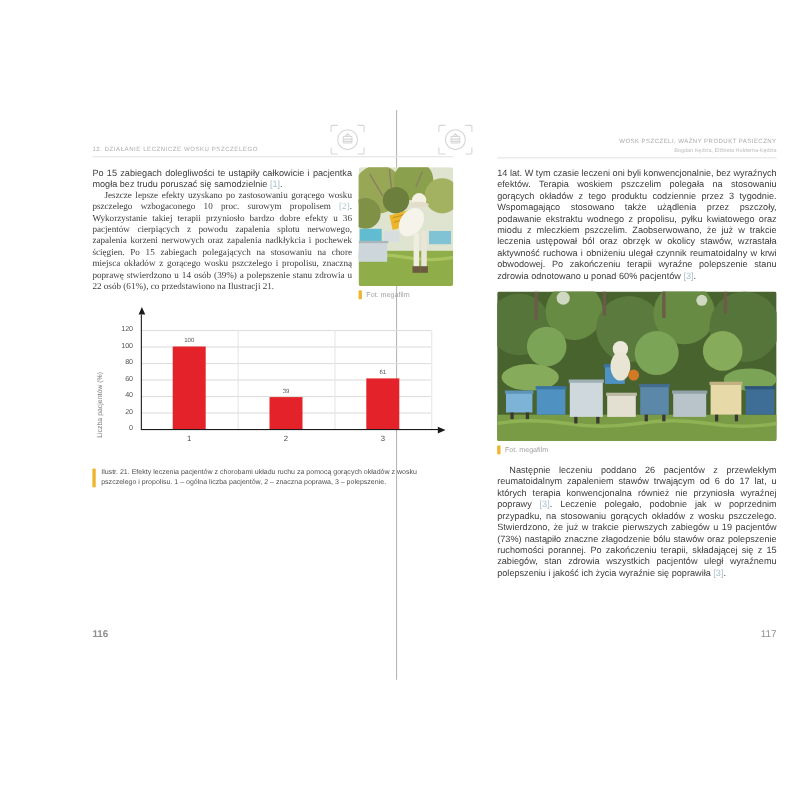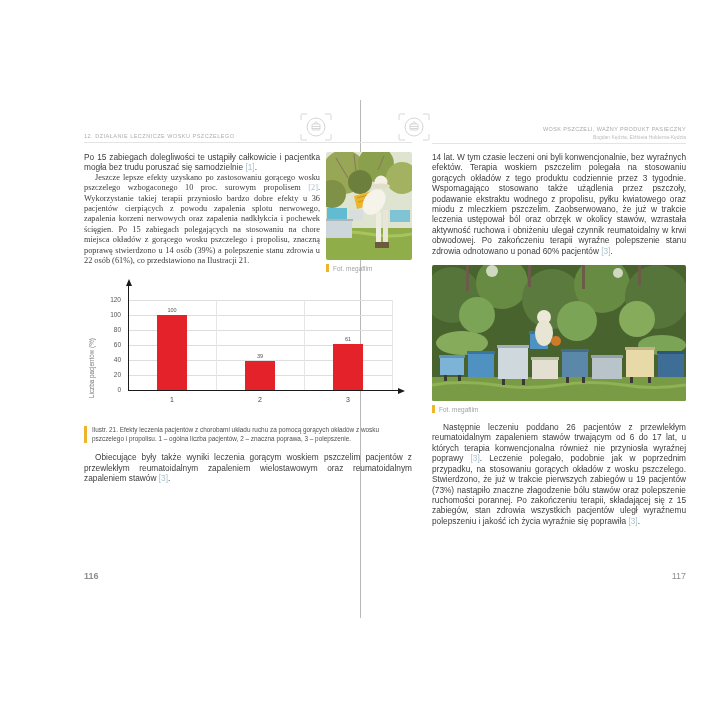--- a/index.html
+++ b/index.html
@@ -2,21 +2,21 @@
 <html><head>
 <meta charset="utf-8">
 <style>
   html,body{margin:0;padding:0;background:#ffffff;}
   .spread{position:relative;width:720px;height:720px;background:#fff;overflow:hidden;
           font-family:"Liberation Sans",sans-serif;color:#3c3c3c;}
   .gutter{position:absolute;left:360px;top:100px;width:1px;height:518px;background:#b8b8b8;}
   .stamp{position:absolute;width:34px;height:30px;}
   .page{position:absolute;}
   .page-left{left:40px;top:133px;width:328px;height:470px;margin-left:44px;}
-  .page-right{left:432px;top:126px;width:254px;height:480px;}
+  .page-right{left:452px;top:126px;width:254px;height:480px;}
   .runhead{font-size:5.5px;color:#aeaeae;letter-spacing:.5px;text-transform:uppercase;}
   .rh-title{font-size:5.5px;color:#a9a9a9;letter-spacing:.4px;text-align:right;text-transform:uppercase;}
   .rh-authors{font-size:5px;color:#bebebe;text-align:right;margin-top:2px;}
   .rule{height:1px;background:#e4e4e4;margin-top:3px;}
   .top-row{display:flex;gap:6px;margin-top:9px;}
   .textcol{margin:0;}
   .textcol-top{width:240px;}
   .para{margin:0;text-align:justify;font-size:8.3px;line-height:10.4px;color:#3c3c3c;}
   .textcol .para + .para{text-indent:11px;font-family:Liberation Serif, serif;}
   .indent-all .para{text-indent:11px;}
@@ -162,21 +162,20 @@
           <div class="arrow-right" style="left: 302px; top: 109.5px;"></div>
         </div>
     </div>
 
     <div class="figcap">
       <span class="ybar-tall"></span>
       <span class="figcap-text">Ilustr. 21. Efekty leczenia pacjentów z chorobami układu ruchu za pomocą gorących okładów z wosku pszczelego i propolisu. 1 – ogólna liczba pacjentów, 2 – znaczna poprawa, 3 – polepszenie.</span>
     </div>
 
     <div class="textcol bottom-text indent-all">
-        <p class="para"><span>Obiecujące były także wyniki leczenia gorącym woskiem pszczelim pacjentów z przewlekłym reumatoidalnym zapaleniem wielostawowym oraz reumatoidalnym zapaleniem stawów </span><span class="ref">[3]</span><span>.</span></p>
       </div>
 
     <div class="pageno pageno-left">116</div>
   </section>
 
   <section class="page page-right">
     <div class="runhead-block">
       <div class="rh-title">WOSK PSZCZELI, WAŻNY PRODUKT PASIECZNY</div>
       <div class="rh-authors">Bogdan Kędzia, Elżbieta Hołderna-Kędzia</div>
     </div>

